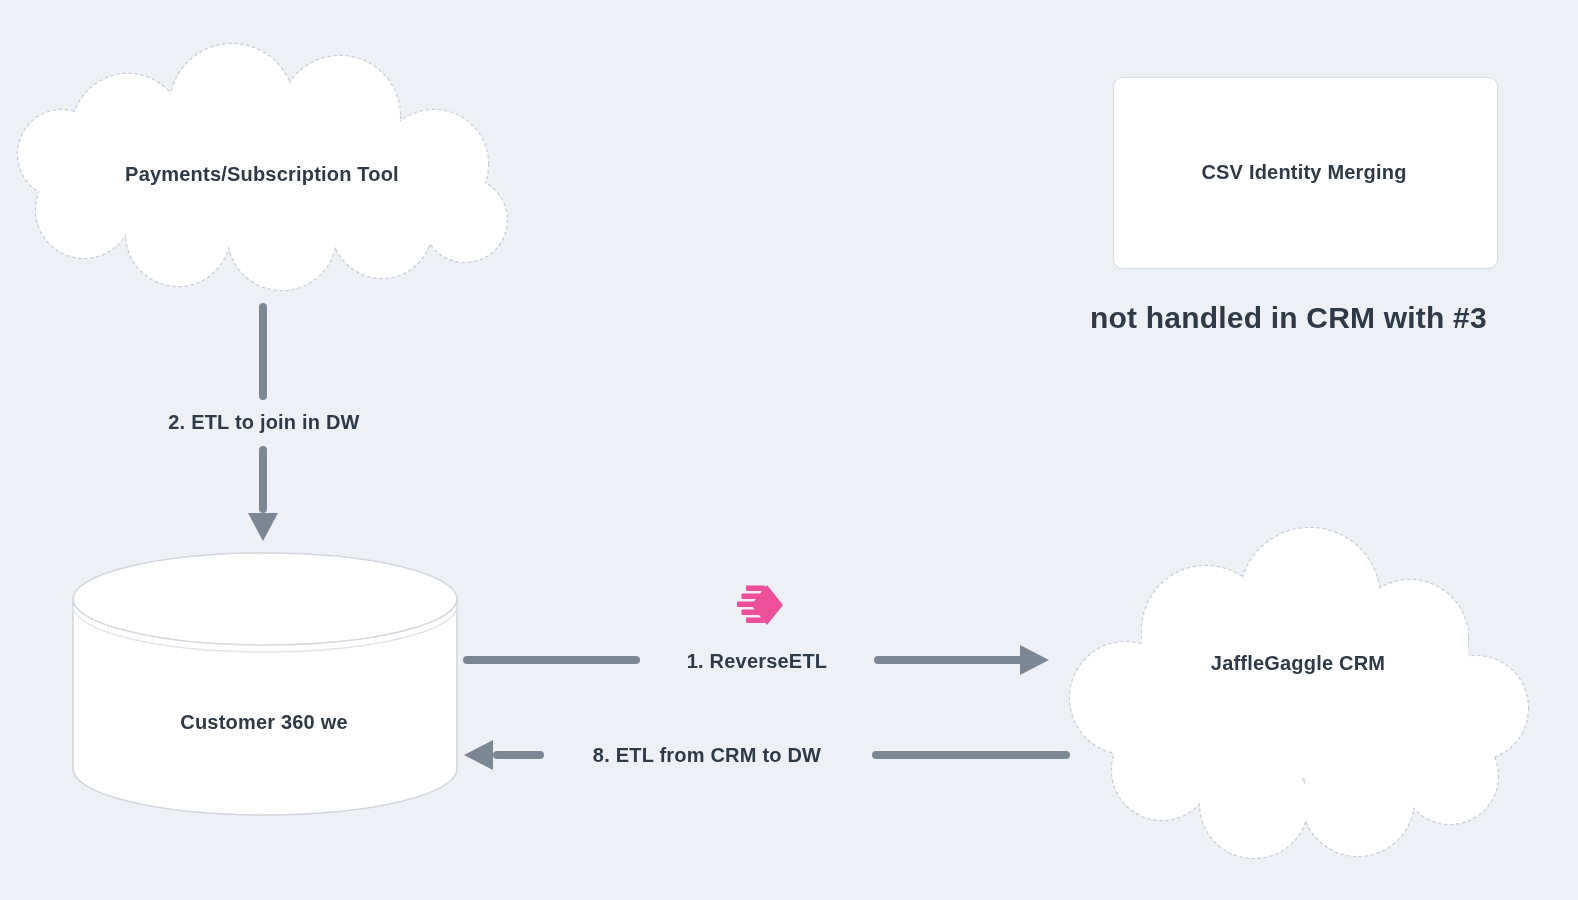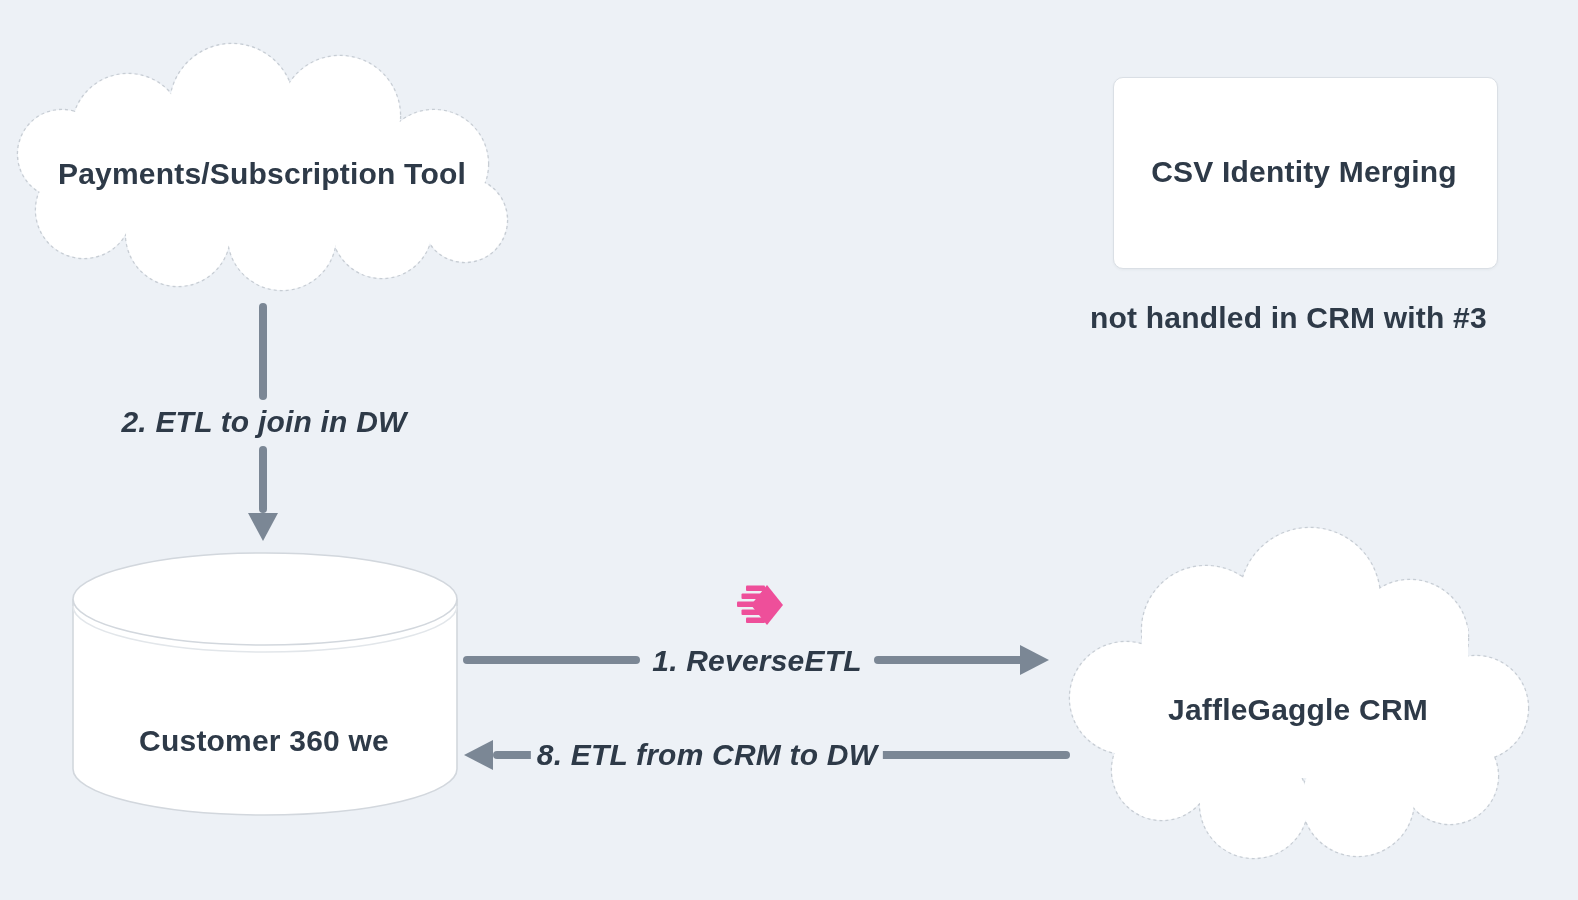--- a/index.html
+++ b/index.html
@@ -9,28 +9,28 @@
   .node{position:absolute;}
   #node-payments{left:10px;top:42px;width:500px;height:252px;}
   #node-crm{left:1058px;top:518px;width:478px;height:348px;}
   #node-cylinder{left:71px;top:551px;width:388px;height:268px;}
   #node-csv{left:1113px;top:77px;width:383px;height:190px;background:#ffffff;
             border:1.5px solid #dadfe5;border-radius:10px;box-shadow:0 1px 3px rgba(40,50,60,.05);}
   .cloud-stroke{fill:#ffffff;stroke:#c7cdd4;stroke-width:2.5;stroke-dasharray:3 3;}
   .cloud-fill{fill:#ffffff;stroke:none;}
   .cyl{fill:#ffffff;stroke:#d2d7dd;stroke-width:1.6;}
   .cyl-rim{fill:none;stroke:#e2e6ea;stroke-width:1.6;}
-  .lbl{position:absolute;font-size:30px;font-weight:600;color:#2e3a48;white-space:nowrap;
+  .lbl{position:absolute;font-size:20px;font-weight:600;color:#2e3a48;white-space:nowrap;
        transform:translate(-50%,-50%);letter-spacing:.2px;}
-  .edge-lbl{background:#edf1f6;padding:0 6px;font-style:italic;}
-  .multiline{text-align:left;line-height:47px;margin-top:18px;}
+  .edge-lbl{background:#edf1f6;padding:0 6px;}
+  .multiline{text-align:left;line-height:47px;}
   #lbl-payments{left:262px;top:174px;}
   #lbl-csv{left:1304px;top:172px;}
   #lbl-customer{left:264px;top:722px;}
-  #lbl-crm{left:1298px;top:710px;text-align:right;}
+  #lbl-crm{left:1298px;top:663px;text-align:right;}
   #lbl-etl2{left:264px;top:422px;}
   #lbl-reverse{left:757px;top:661px;}
   #lbl-etl3{left:707px;top:755px;}
   #note{position:absolute;left:1090px;top:294px;font-size:30px;font-weight:600;color:#2e3a48;
         line-height:47px;white-space:nowrap;letter-spacing:.2px;}
   #logo{position:absolute;left:737px;top:585px;width:46px;height:40px;}
   .arrow-line{stroke:#7b8795;stroke-width:8;stroke-linecap:round;}
   .arrow-head{fill:#7b8795;}
 </style>
 </head>

